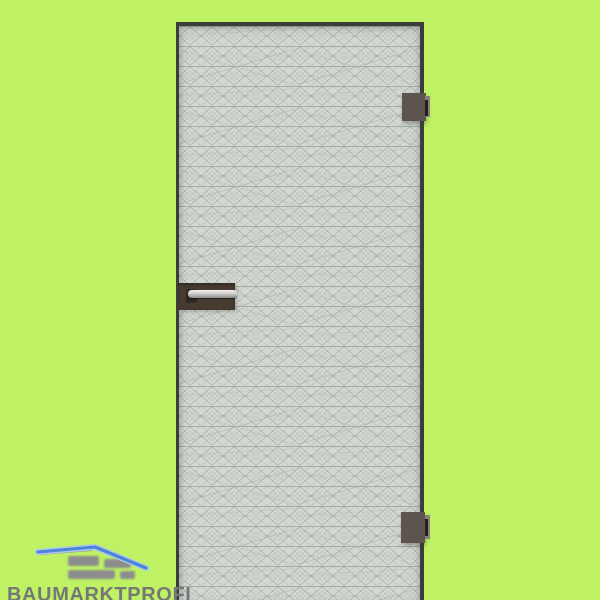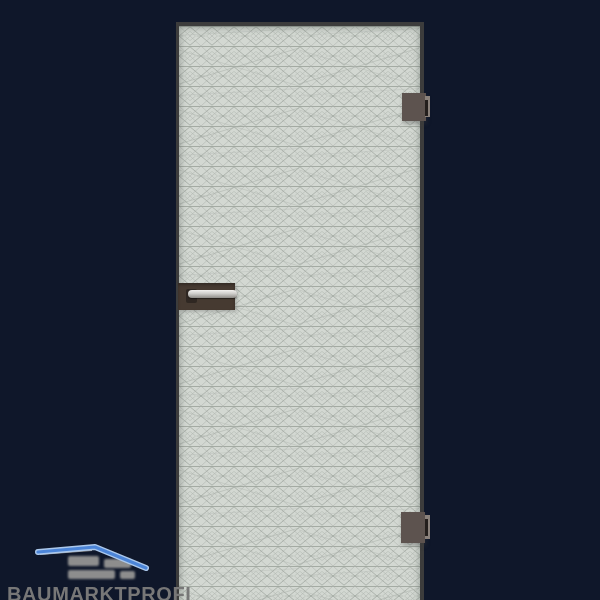--- a/index.html
+++ b/index.html
@@ -8,21 +8,21 @@
     background: #ffffff;
     width: 600px;
     height: 600px;
     overflow: hidden;
     font-family: "Liberation Sans", sans-serif;
   }
   .stage {
     position: relative;
     width: 600px;
     height: 600px;
-    background: #0f172a;
+    background: #bef264;
   }
   
   .door {
     position: absolute;
     left: 176px;
     top: 22px;
     width: 248px;
     height: 582px; 
     background: #3c3c3c;
     box-sizing: border-box;

